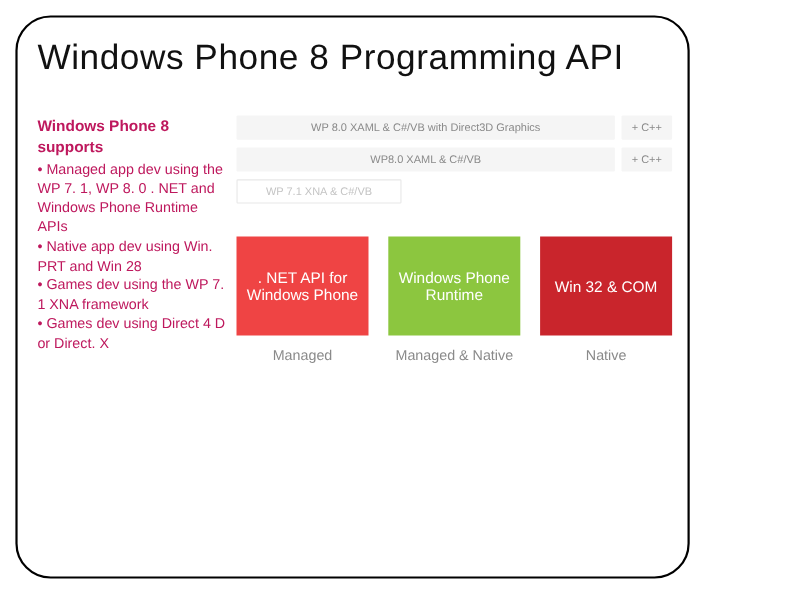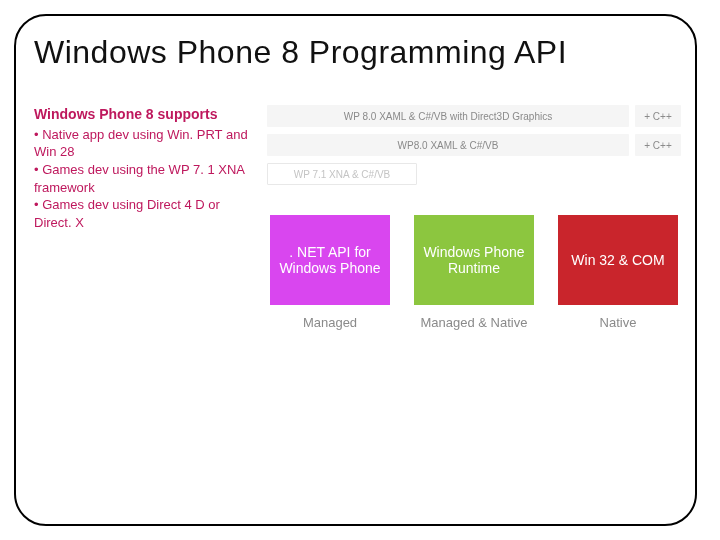--- a/index.html
+++ b/index.html
@@ -1,20 +1,20 @@
 <!DOCTYPE html>
 <html><head>
 <meta charset="utf-8">
 <style>
   * { box-sizing: border-box; margin: 0; padding: 0; }
   html, body { width: 720px; height: 540px; background: #fff; font-family: "Segoe UI", Arial, sans-serif; overflow: hidden; }
   .slide {
     position: absolute;
     left: 14px; top: 14px;
-    width: 683px; height: 512px;
+    width: 613px; height: 512px;
     border: 2px solid #000;
     border-radius: 32px;
     padding: 18px 14px 10px 18px;
   }
   .title { font-size: 32px; font-weight: 300; color: #111; margin-bottom: 34px; letter-spacing: 0.5px; }
   .content { display: flex; gap: 8px; }
   .left { width: 225px; font-size: 13px; line-height: 1.35; color: #be185d; }
   .subhead { font-weight: 700; font-size: 14px; margin-bottom: 2px; }
   .bullet { margin-bottom: 0; }
   .right { flex: 1; position: relative; }
@@ -27,34 +27,35 @@
   .bar-row.short .bar-main { flex: 0 0 150px; margin-right: 4px; }
   .bar-row.short { justify-content: flex-start; }
   .boxes { display: flex; gap: 18px; margin-top: 30px; }
   .api-col { flex: 1; display: flex; flex-direction: column; align-items: center; }
   .api-box {
     width: 120px; height: 90px;
     display: flex; align-items: center; justify-content: center;
     text-align: center; color: #fff; font-size: 14px; font-weight: 400;
     padding: 6px;
   }
-  .g  { background: #d946ef; }
+  .g  { background: #ef4444; }
   .g2 { background: #8cc63f; }
   .r  { background: #c9252c; text-align: right; }
   .api-label { margin-top: 10px; color: #8a8a8a; font-size: 13px; text-align: center; }
 </style>
 </head>
 <body>
 
 <div class="slide">
   <div class="title">Windows Phone 8 Programming API</div>
 
   <div class="content">
     <div class="left">
       <div class="subhead">Windows Phone 8 supports</div>
+      <div class="bullet">• Managed app dev using the WP 7. 1, WP 8. 0 . NET and Windows Phone Runtime APIs</div>
       <div class="bullet">• Native app dev using Win. PRT and Win 28</div>
       <div class="bullet">• Games dev using the WP 7. 1 XNA framework</div>
       <div class="bullet">• Games dev using Direct 4 D or Direct. X</div>
     </div>
 
     <div class="right">
 
       <div class="bar-row">
         <div class="bar-main light">WP 8.0 XAML &amp; C#/VB with Direct3D Graphics</div>
         <div class="bar-cap light">+ C++</div>

